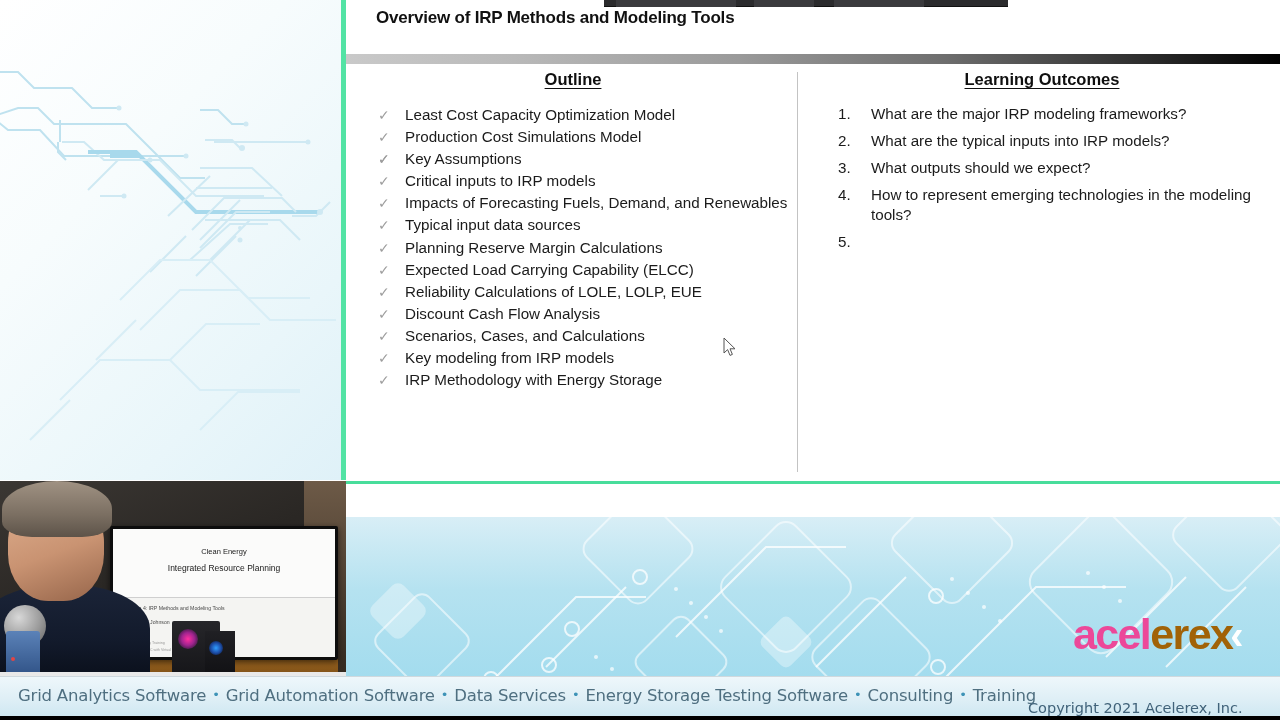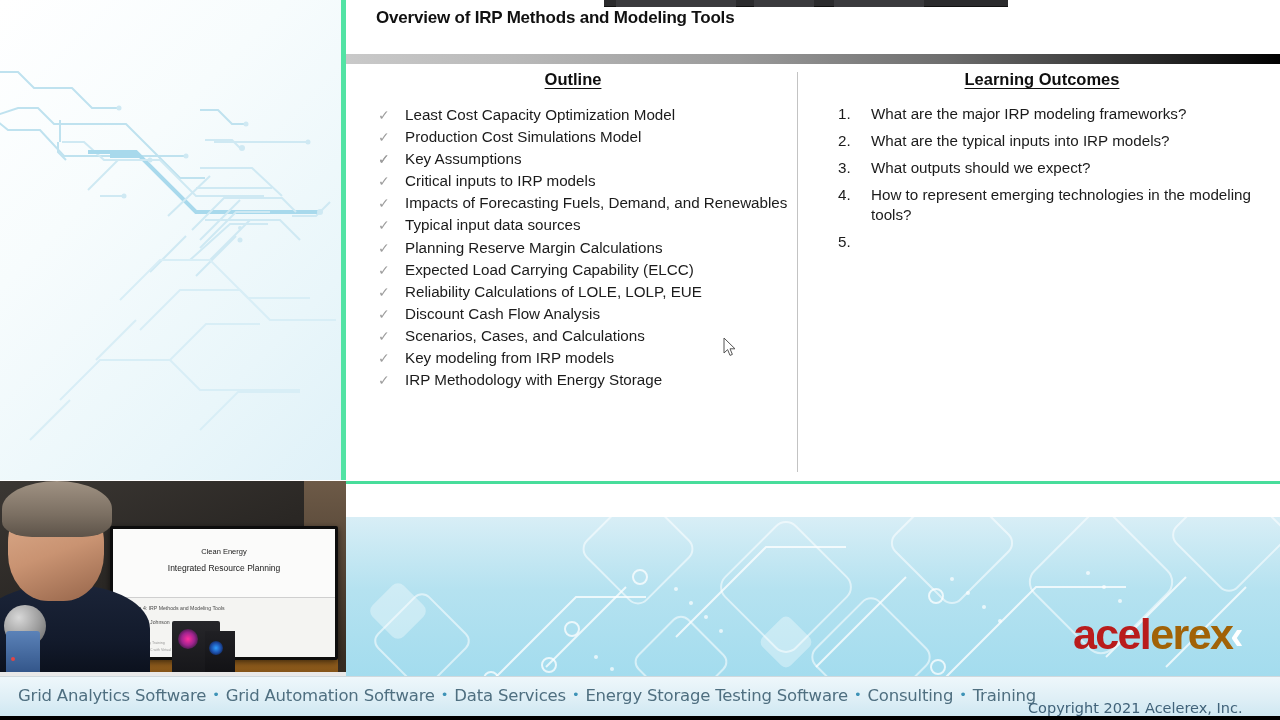--- a/index.html
+++ b/index.html
@@ -188,21 +188,21 @@
     background: linear-gradient(180deg, #d8eef6 0%, #b5e2f0 45%, #a3dcee 100%);
     overflow: hidden;
   }
   .brand-blue svg { position:absolute; left:0; top:0; }
 
   .logo {
     position: absolute; right: 38px; bottom: 22px;
     font-size: 43px; font-weight: bold; letter-spacing: -1.6px;
     line-height: 1; white-space: nowrap;
   }
-  .logo .part-dark { color: #b91c1c; }
+  .logo .part-dark { color: #ec4899; }
   .logo .part-cyan { color: #a16207; }
   .logo .chev { color: #ffffff; font-size: 40px; margin-left: -2px; }
 
   
   .footer-strip {
     position: absolute; left: 0; top: 676px; width: 1280px; height: 40px;
     background: linear-gradient(180deg, #eef7fb 0%, #dfeff6 55%, #cfe8f2 100%);
     border-top: 1px solid #cfd9de;
   }
   .footer-left {

